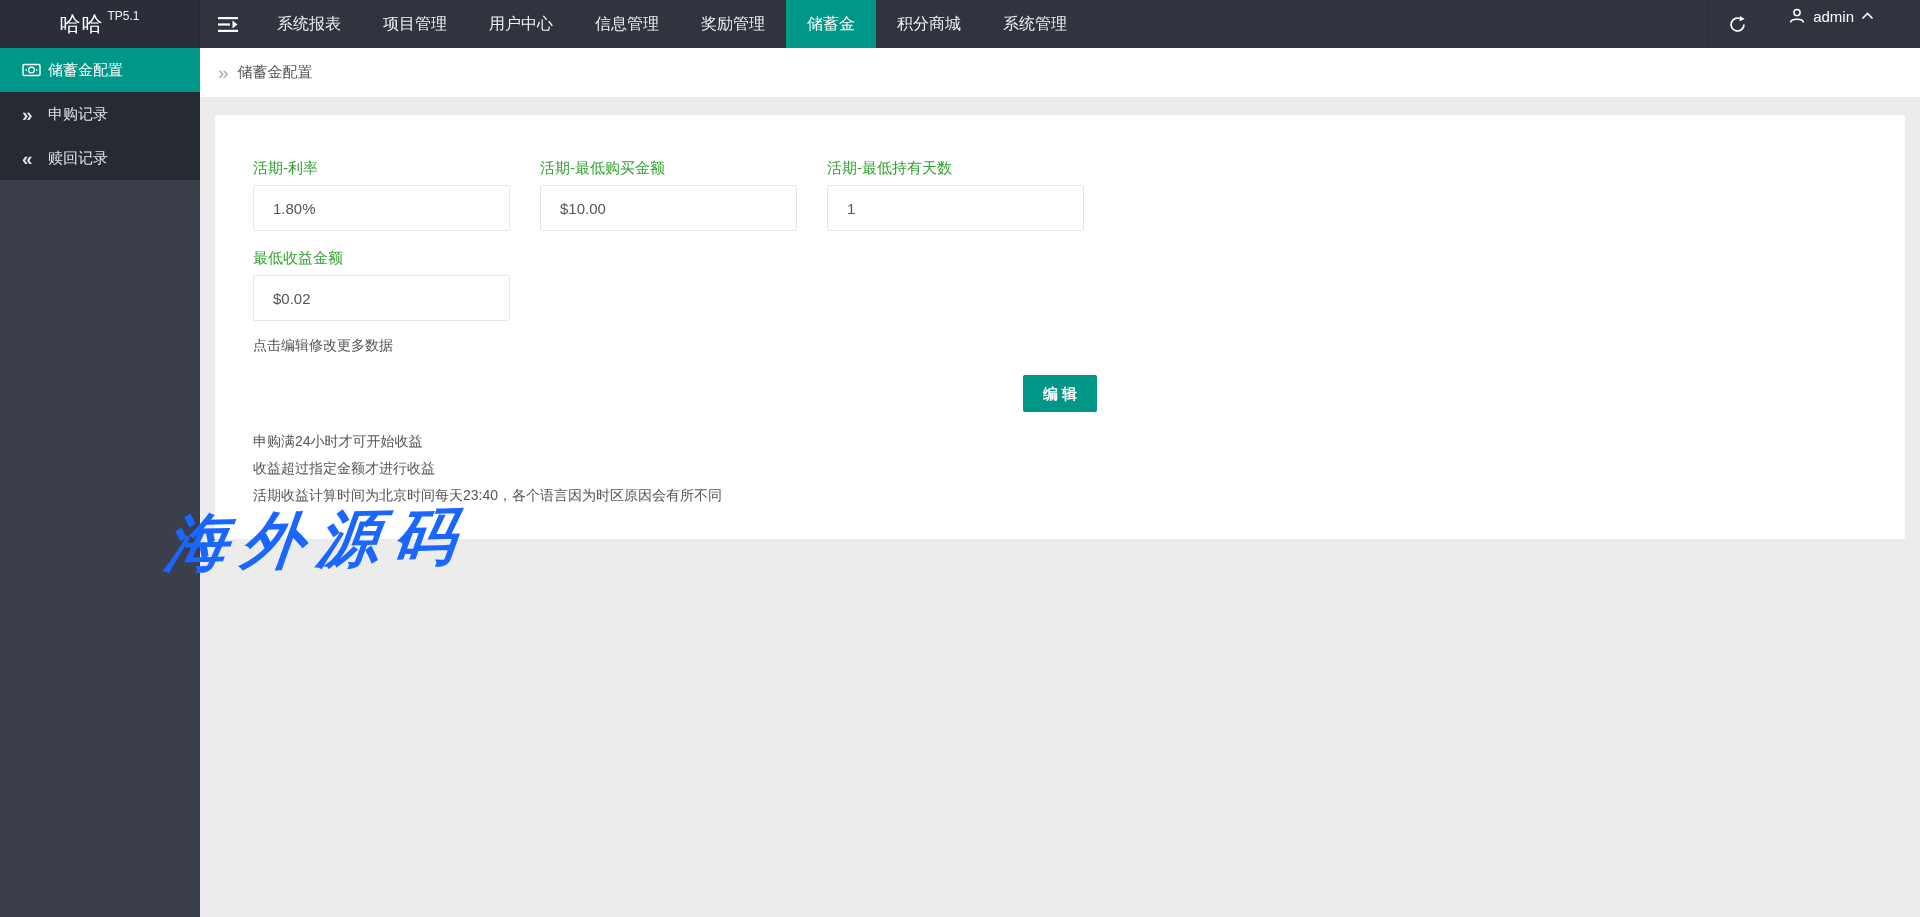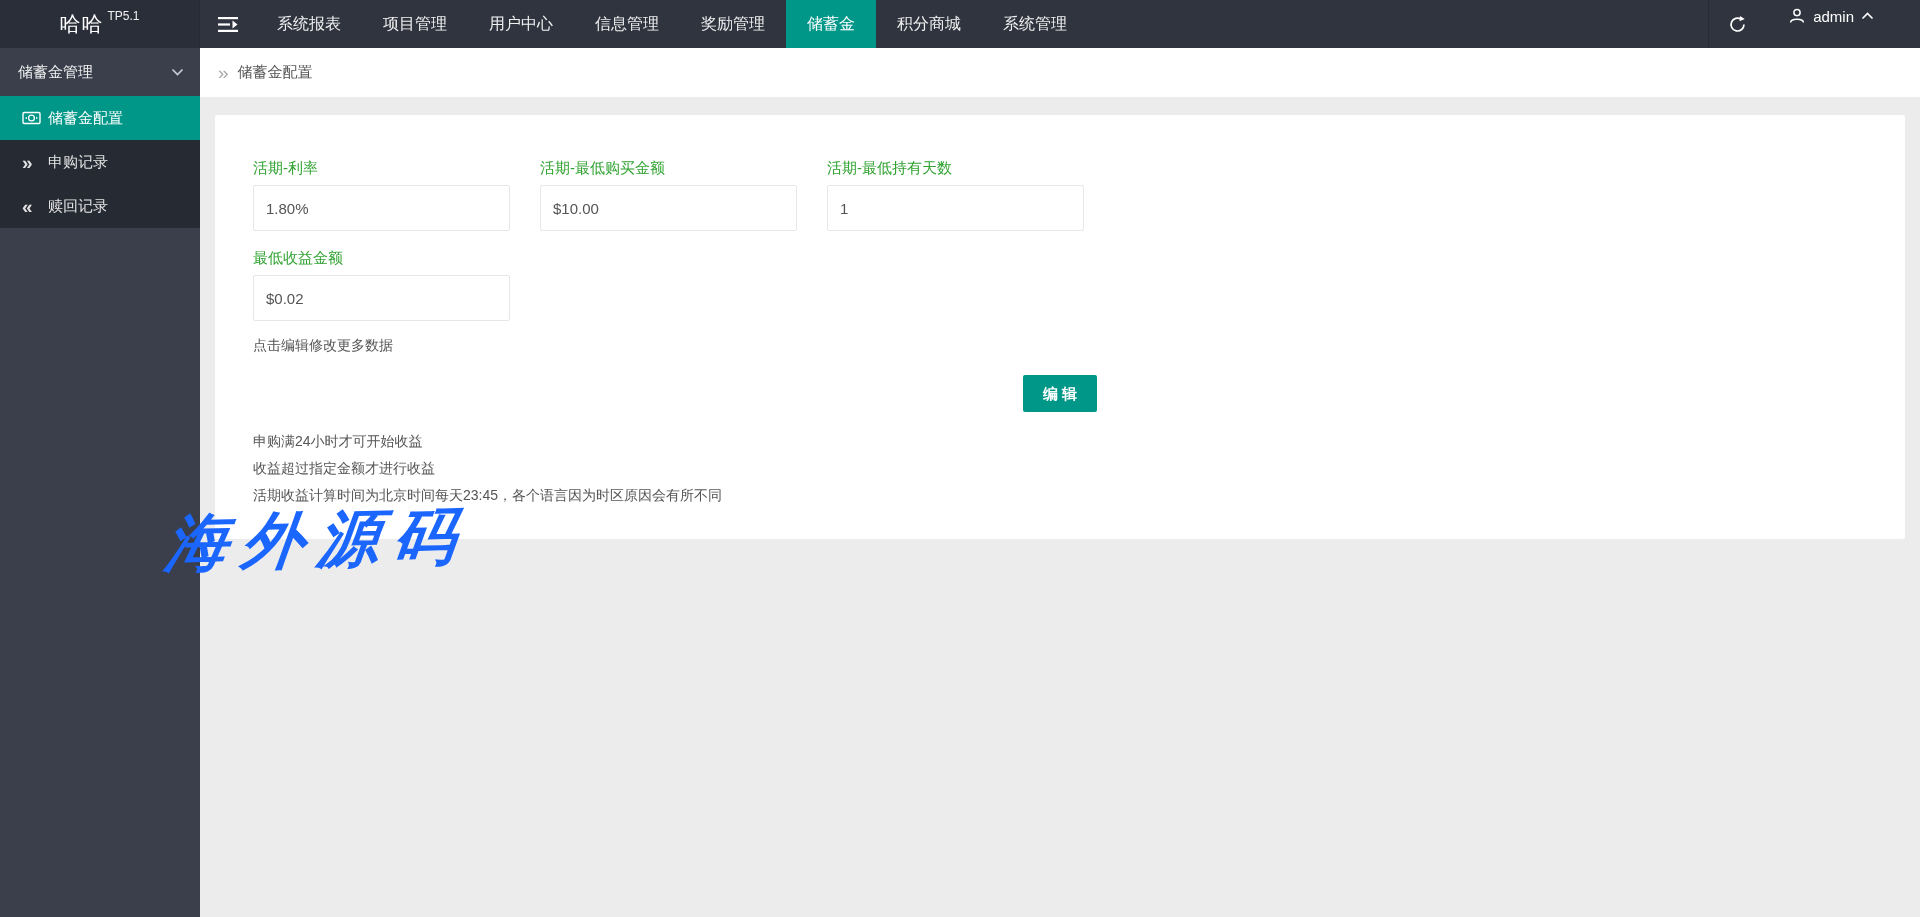--- a/index.html
+++ b/index.html
@@ -32,21 +32,21 @@
   
   .main { position:absolute; left:200px; top:48px; right:0; bottom:0; background:#ececec; }
   .breadcrumb { height:49px; background:#fff; display:flex; align-items:center; padding-left:18px; font-size:15px; color:#555; }
   .breadcrumb .bc-chev { color:#a9a9a9; font-size:19px; margin-right:9px; line-height:1; }
   .card { margin:18px 15px 0 15px; background:#fff; border-radius:2px; min-height:420px; }
   .form-inner { padding:44px 38px 30px 38px; }
   .form-row { display:flex; gap:30px; }
   .form-row + .form-row { margin-top:18px; }
   .field { width:257px; }
   .field label { display:block; font-size:15px; color:#31a331; margin-bottom:7px; }
-  .field input { width:100%; height:46px; border:1px solid #e6e6e6; border-radius:2px; padding:0 12px; font-size:15px; color:#555; background:#fff; outline:none; font-family:"Liberation Sans", sans-serif; }
+  .field input { width:100%; height:46px; border:1px solid #e6e6e6; border-radius:2px; padding:0 19px; font-size:15px; color:#555; background:#fff; outline:none; font-family:"Liberation Sans", sans-serif; }
   .hint { margin-top:16px; font-size:14px; color:#555; }
   .btn-row { margin-top:20px; text-align:center; }
   .edit-btn { display:inline-block; height:37px; line-height:37px; padding:0 20px; background:#009688; color:#fff; font-size:15px; border:none; border-radius:2px; cursor:pointer; font-family:"Liberation Sans", sans-serif;font-weight:bold; }
   .tips { margin-top:16px; font-size:14px; color:#555; line-height:27px; }
 
   
   .watermark { position:absolute; left:166px; top:498px; z-index:50; font-family:"DejaVu Serif", serif; font-style:italic; font-weight:bold; font-size:62px; letter-spacing:14px; color:#1a66ff; transform:rotate(-1.5deg) skewX(-8deg); pointer-events:none; white-space:nowrap; }
 
   svg { display:block; }
 </style>
@@ -100,28 +100,20 @@
         <span>
           <svg width="13" height="8" viewBox="0 0 13 8">
             <polyline points="1.5,6.5 6.5,1.5 11.5,6.5" fill="none" stroke="#fff" stroke-width="1.6"></polyline>
           </svg>
         </span>
       </div>
     </div>
   </div>
 
   <div class="sidebar">
-    <div class="side-group">
-      <span>储蓄金管理</span>
-      <span class="chev">
-        <svg width="13" height="8" viewBox="0 0 13 8">
-          <polyline points="1.5,1.5 6.5,6.5 11.5,1.5" fill="none" stroke="#c9ccd4" stroke-width="1.7"></polyline>
-        </svg>
-      </span>
-    </div>
     <div class="side-menu">
       <div class="side-item active">
         <span class="s-icon">
           <svg width="19" height="16" viewBox="0 0 19 16">
             <rect x="1" y="2.5" width="17" height="11" rx="1.2" fill="none" stroke="#fff" stroke-width="1.4"></rect>
             <circle cx="9.5" cy="8" r="2.9" fill="none" stroke="#fff" stroke-width="1.3"></circle>
             <rect x="3.6" y="7.2" width="1.4" height="1.6" fill="#fff"></rect>
             <rect x="14" y="7.2" width="1.4" height="1.6" fill="#fff"></rect>
           </svg>
         </span>
@@ -166,21 +158,21 @@
             <input type="text" value="$0.02" style="">
           </div>
         </div>
         <div class="hint">点击编辑修改更多数据</div>
         <div class="btn-row">
           <button class="edit-btn">编 辑</button>
         </div>
         <div class="tips">
           <div>申购满24小时才可开始收益</div>
           <div>收益超过指定金额才进行收益</div>
-          <div>活期收益计算时间为北京时间每天23:45，各个语言因为时区原因会有所不同</div>
+          <div>活期收益计算时间为北京时间每天23:40，各个语言因为时区原因会有所不同</div>
         </div>
       </div>
     </div>
   </div>
 
   <div class="watermark">海外源码</div>
 
 </div>
 
 </body></html>

